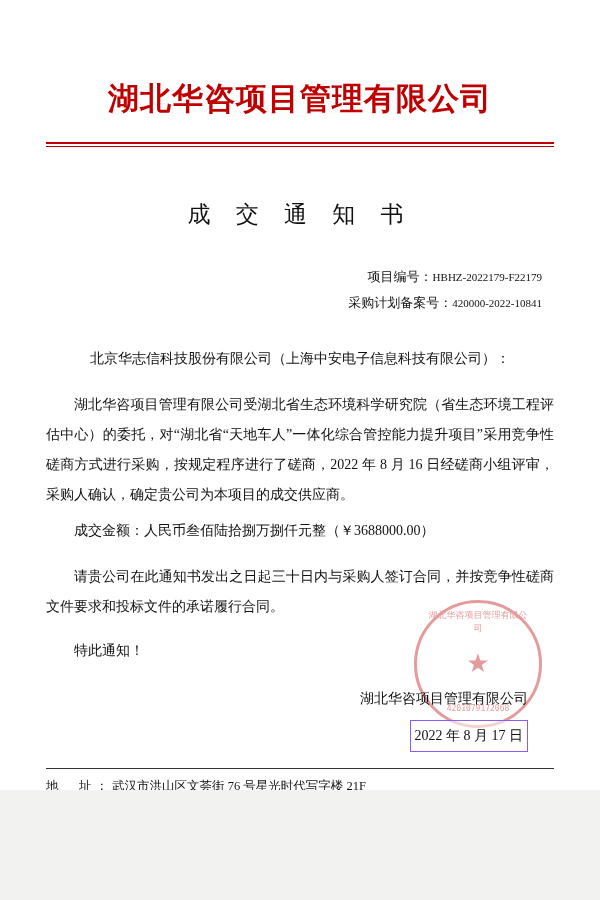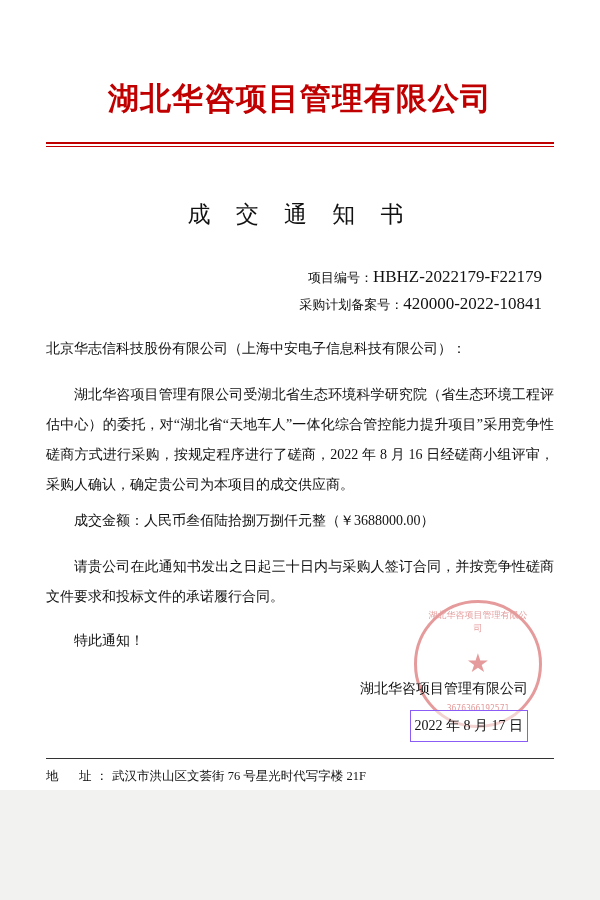--- a/index.html
+++ b/index.html
@@ -70,26 +70,27 @@
     font-size: 13.5px;
     line-height: 26px;
     padding-right: 12px;
   }
   .meta-line .label {
     font-family: "DejaVu Sans", "Liberation Sans", sans-serif;
     font-size: 13px;
   }
   .meta-line .value {
     font-family: "Liberation Serif", serif;
-    font-size: 17px;
+    font-size: 11px;
   }
   .addressee {
-    margin-top: 16px;
-    font-size: 14px;
-    line-height: 30px;
+    margin-top: 28px;
+    font-size: 14px;
+    line-height: 30px;
+    text-align: center;
   }
   .para {
     margin-top: 16px;
     font-size: 14px;
     line-height: 30px;
     text-align: justify;
     text-indent: 28px;
   }
   .kv {
     margin-top: 6px;
@@ -218,18 +219,18 @@
       <div>
         <span class="lbl">电　话：</span><span>027-87719199</span>
       </div>
     </div>
 
   </div>
 
   <div class="stamp">
     <div class="arc-text" style="position:absolute;left:8px;top:6px;width:106px;text-align:center;font-size:9px;">湖北华咨项目管理有限公司</div>
     <div class="star">★</div>
-    <div class="num">3676366192571</div>
+    <div class="num">4201079172068</div>
   </div>
 
   <div class="bottom-fill"></div>
 
 </div>
 
 </body></html>

